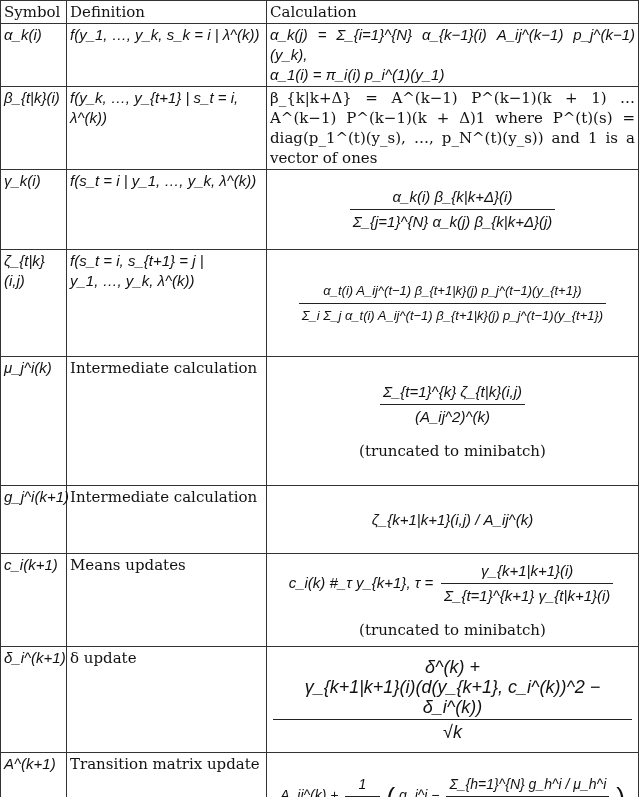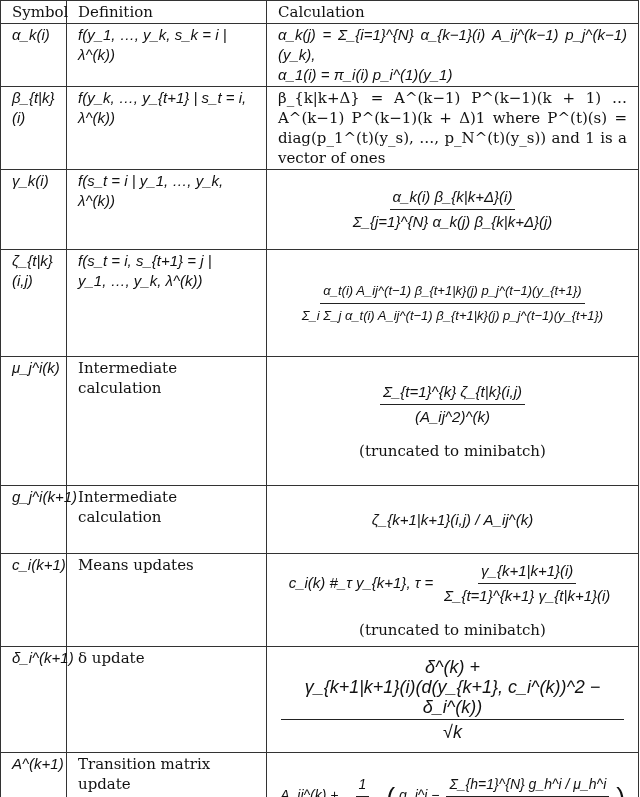--- a/index.html
+++ b/index.html
@@ -1,24 +1,24 @@
 <!DOCTYPE html>
 <html><head>
 <meta charset="utf-8">
 <style>
   html, body { margin:0; padding:0; background:#ffffff; }
   body { width:640px; height:797px; overflow:hidden; font-family:"DejaVu Serif","Liberation Serif",serif; color:#111; }
   table { border-collapse:collapse; position:absolute; left:0; top:0; width:639px; table-layout:fixed; }
-  td { border:1.5px solid #333; vertical-align:top; padding:1px 11px; font-size:15px; line-height:20px; }
+  td { border:1.5px solid #333; vertical-align:top; padding:1px 3px; font-size:15px; line-height:20px; }
   .c1 { width:66px; }
   .c2 { width:200px; }
   .calc { text-align:center; vertical-align:middle; }
   .calc-top { text-align:justify; vertical-align:top; }
   .m { font-family:Liberation Sans, sans-serif; font-style:italic; }
-  .frac { display:inline-flex; flex-direction:column; align-items:center; vertical-align:middle; margin:0 3px; }
+  .frac { display:inline-flex; flex-direction:column; vertical-align:middle; margin:0 3px; }
   .frac .num { border-bottom:1px solid #222; padding:0 3px 2px; }
   .frac .den { padding:2px 3px 0; }
   .note { display:block; margin-top:14px; }
   .big { font-size:26px; font-style:normal; vertical-align:middle; }
 </style>
 </head>
 <body>
 
 <table>
   <colgroup>

